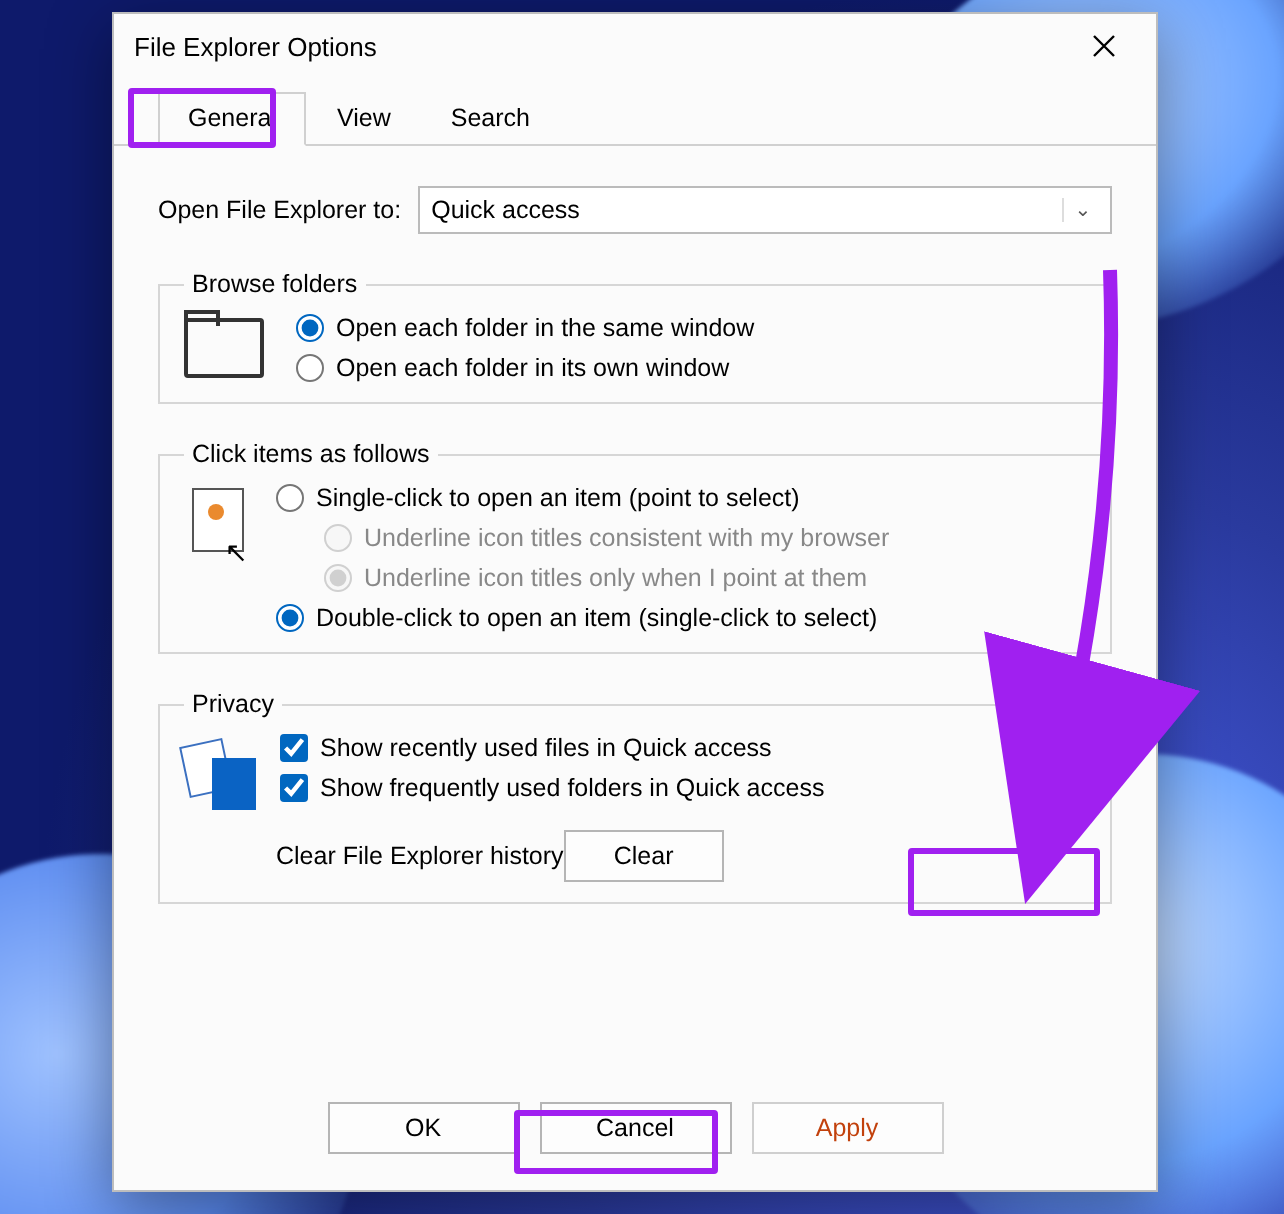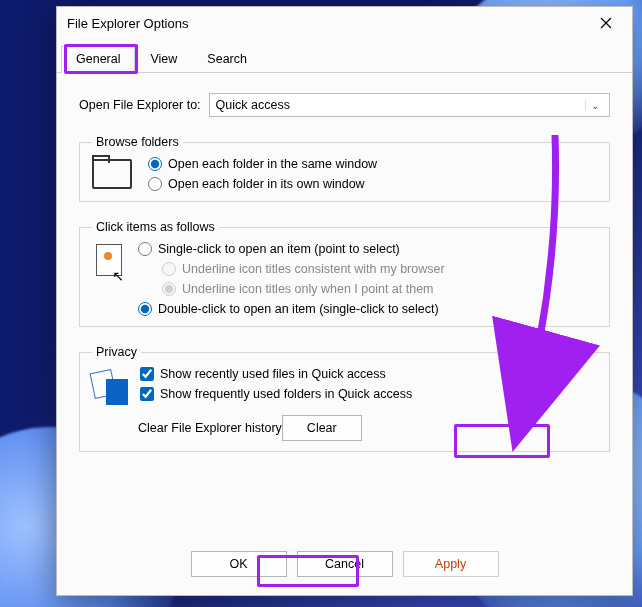--- a/index.html
+++ b/index.html
@@ -15,39 +15,39 @@
   }
   
   .petal { position:absolute; border-radius:50%; filter: blur(1px); }
   .p1 { width:260px; height:190px; top:-30px; right:-50px; background: radial-gradient(ellipse at 40% 40%, #b8d4ff 0%, #6aa4ff 50%, transparent 80%); transform:rotate(-20deg);}
   .p2 { width:260px; height:260px; bottom:-30px; right:-60px; background: radial-gradient(ellipse at 40% 40%, #c5ddff 0%, #6aa4ff 50%, transparent 80%); transform:rotate(30deg);}
   .p3 { width:260px; height:260px; bottom:-80px; left:-80px; background: radial-gradient(ellipse at 40% 40%, #9fc2ff 0%, #5a8af0 50%, transparent 80%); transform:rotate(10deg);}
 
   .window {
     position: absolute;
     top: 6px; left: 56px;
-    width: 577px; height: 590px;
+    width: 523px; height: 590px;
     background: #fbfbfb;
     border: 1px solid #bdbdbd;
     box-shadow: 0 8px 30px rgba(0,0,0,0.4);
   }
   .titlebar {
     height: 32px;
     display: flex; align-items: center;
     padding: 0 8px 0 10px;
   }
   .titlebar .title { flex: 1; font-size: 13px; }
   .close-btn {
     width: 36px; height: 28px;
     display:flex; align-items:center; justify-content:center;
     font-size: 15px;
   }
   .tabs {
     display:flex;
-    padding: 6px 10px 0 4px;
+    padding: 6px 10px 0 22px;
     border-bottom: 1px solid #d0d0d0;
   }
   .tab {
     padding: 5px 14px 6px 14px;
     border: 1px solid transparent;
     position: relative;
     top: 1px;
     font-size: 12.5px;
   }
   .tab.active {

